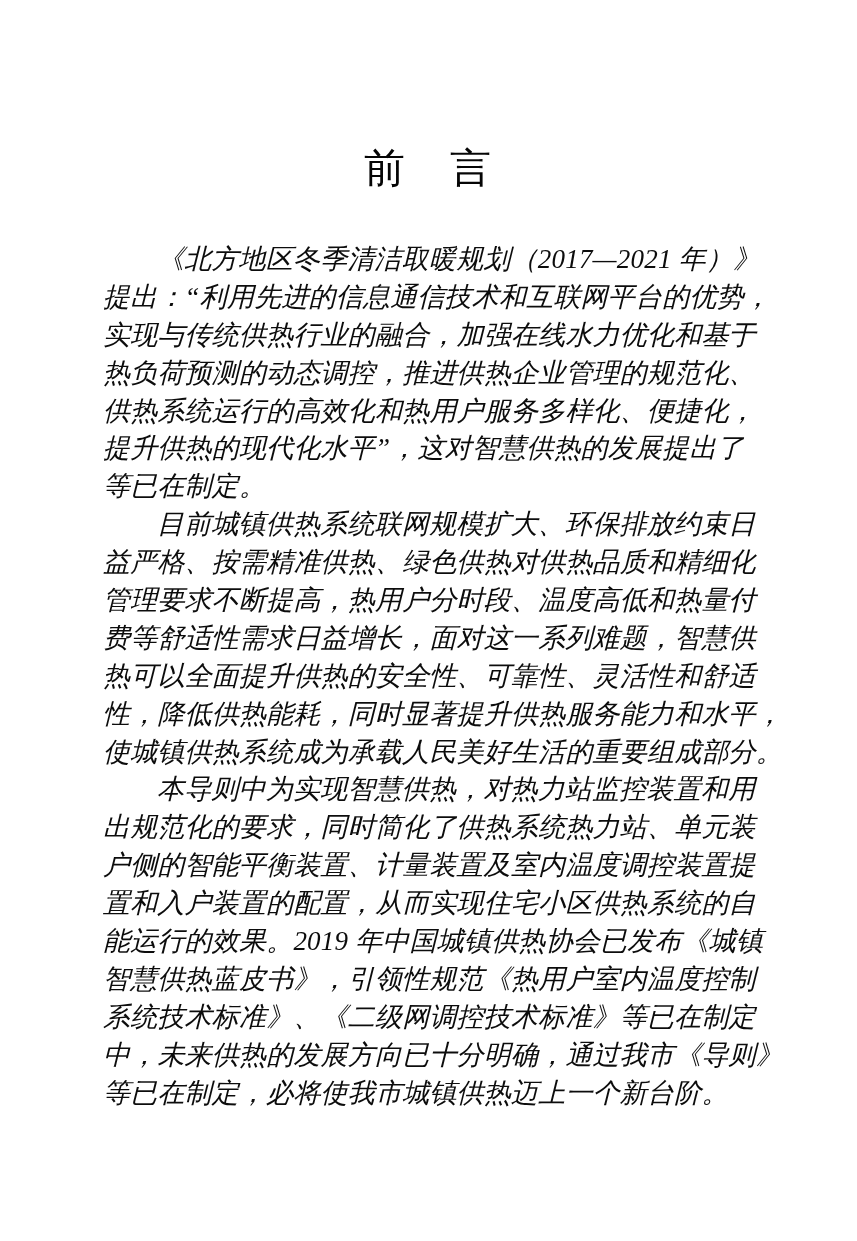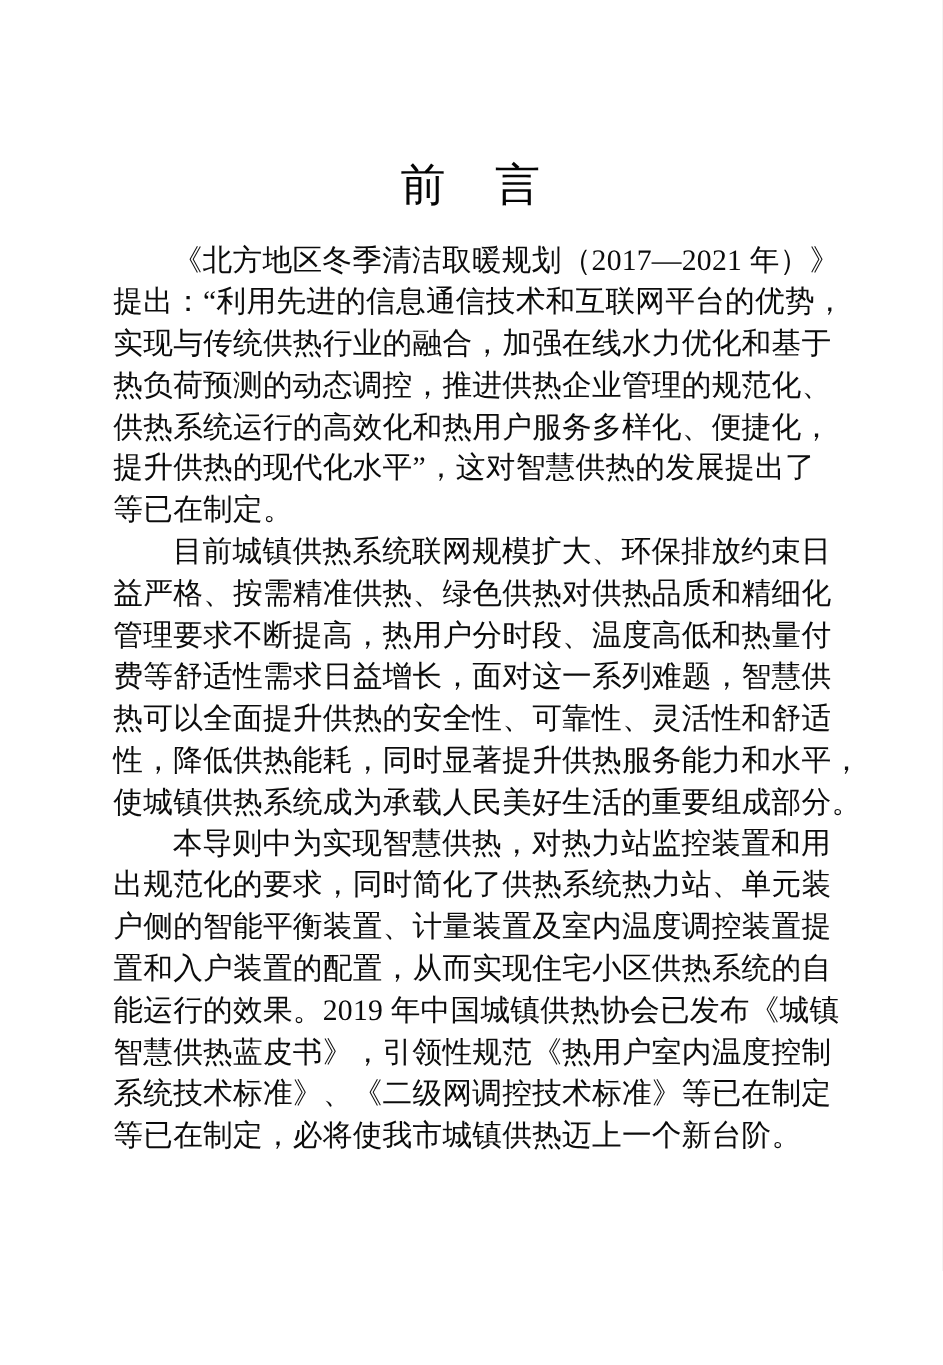--- a/index.html
+++ b/index.html
@@ -25,23 +25,24 @@
     margin: 0;
     text-align: center;
     font-size: 41px;
     line-height: 48px;
     font-weight: 400;
     letter-spacing: 2px;
     color: #050505;
   }
   .doc-body {
     position: absolute;
-    top: 218px;
+    top: 241px;
     left: 103px;
     width: 656px;
+    font-style: italic;
   }
   .line {
     margin: 0;
     padding: 0;
     height: 37.9px;
     line-height: 37.9px;
     font-size: 27px;
     letter-spacing: 0.2px;
     white-space: nowrap;
     text-align: left;
@@ -75,16 +76,17 @@
     <p class="line">性，降低供热能耗，同时显著提升供热服务能力和水平，</p>
     <p class="line">使城镇供热系统成为承载人民美好生活的重要组成部分。</p>
 
     <p class="line indent">本导则中为实现智慧供热，对热力站监控装置和用</p>
     <p class="line">出规范化的要求，同时简化了供热系统热力站、单元装</p>
     <p class="line">户侧的智能平衡装置、计量装置及室内温度调控装置提</p>
     <p class="line">置和入户装置的配置，从而实现住宅小区供热系统的自</p>
     <p class="line">能运行的效果。2019 年中国城镇供热协会已发布《城镇</p>
     <p class="line">智慧供热蓝皮书》，引领性规范《热用户室内温度控制</p>
     <p class="line">系统技术标准》、《二级网调控技术标准》等已在制定</p>
+    <p class="line">中，未来供热的发展方向已十分明确，通过我市《导则》</p>
     <p class="line">等已在制定，必将使我市城镇供热迈上一个新台阶。</p>
 
   </div>
 </div>
 
 </body></html>

